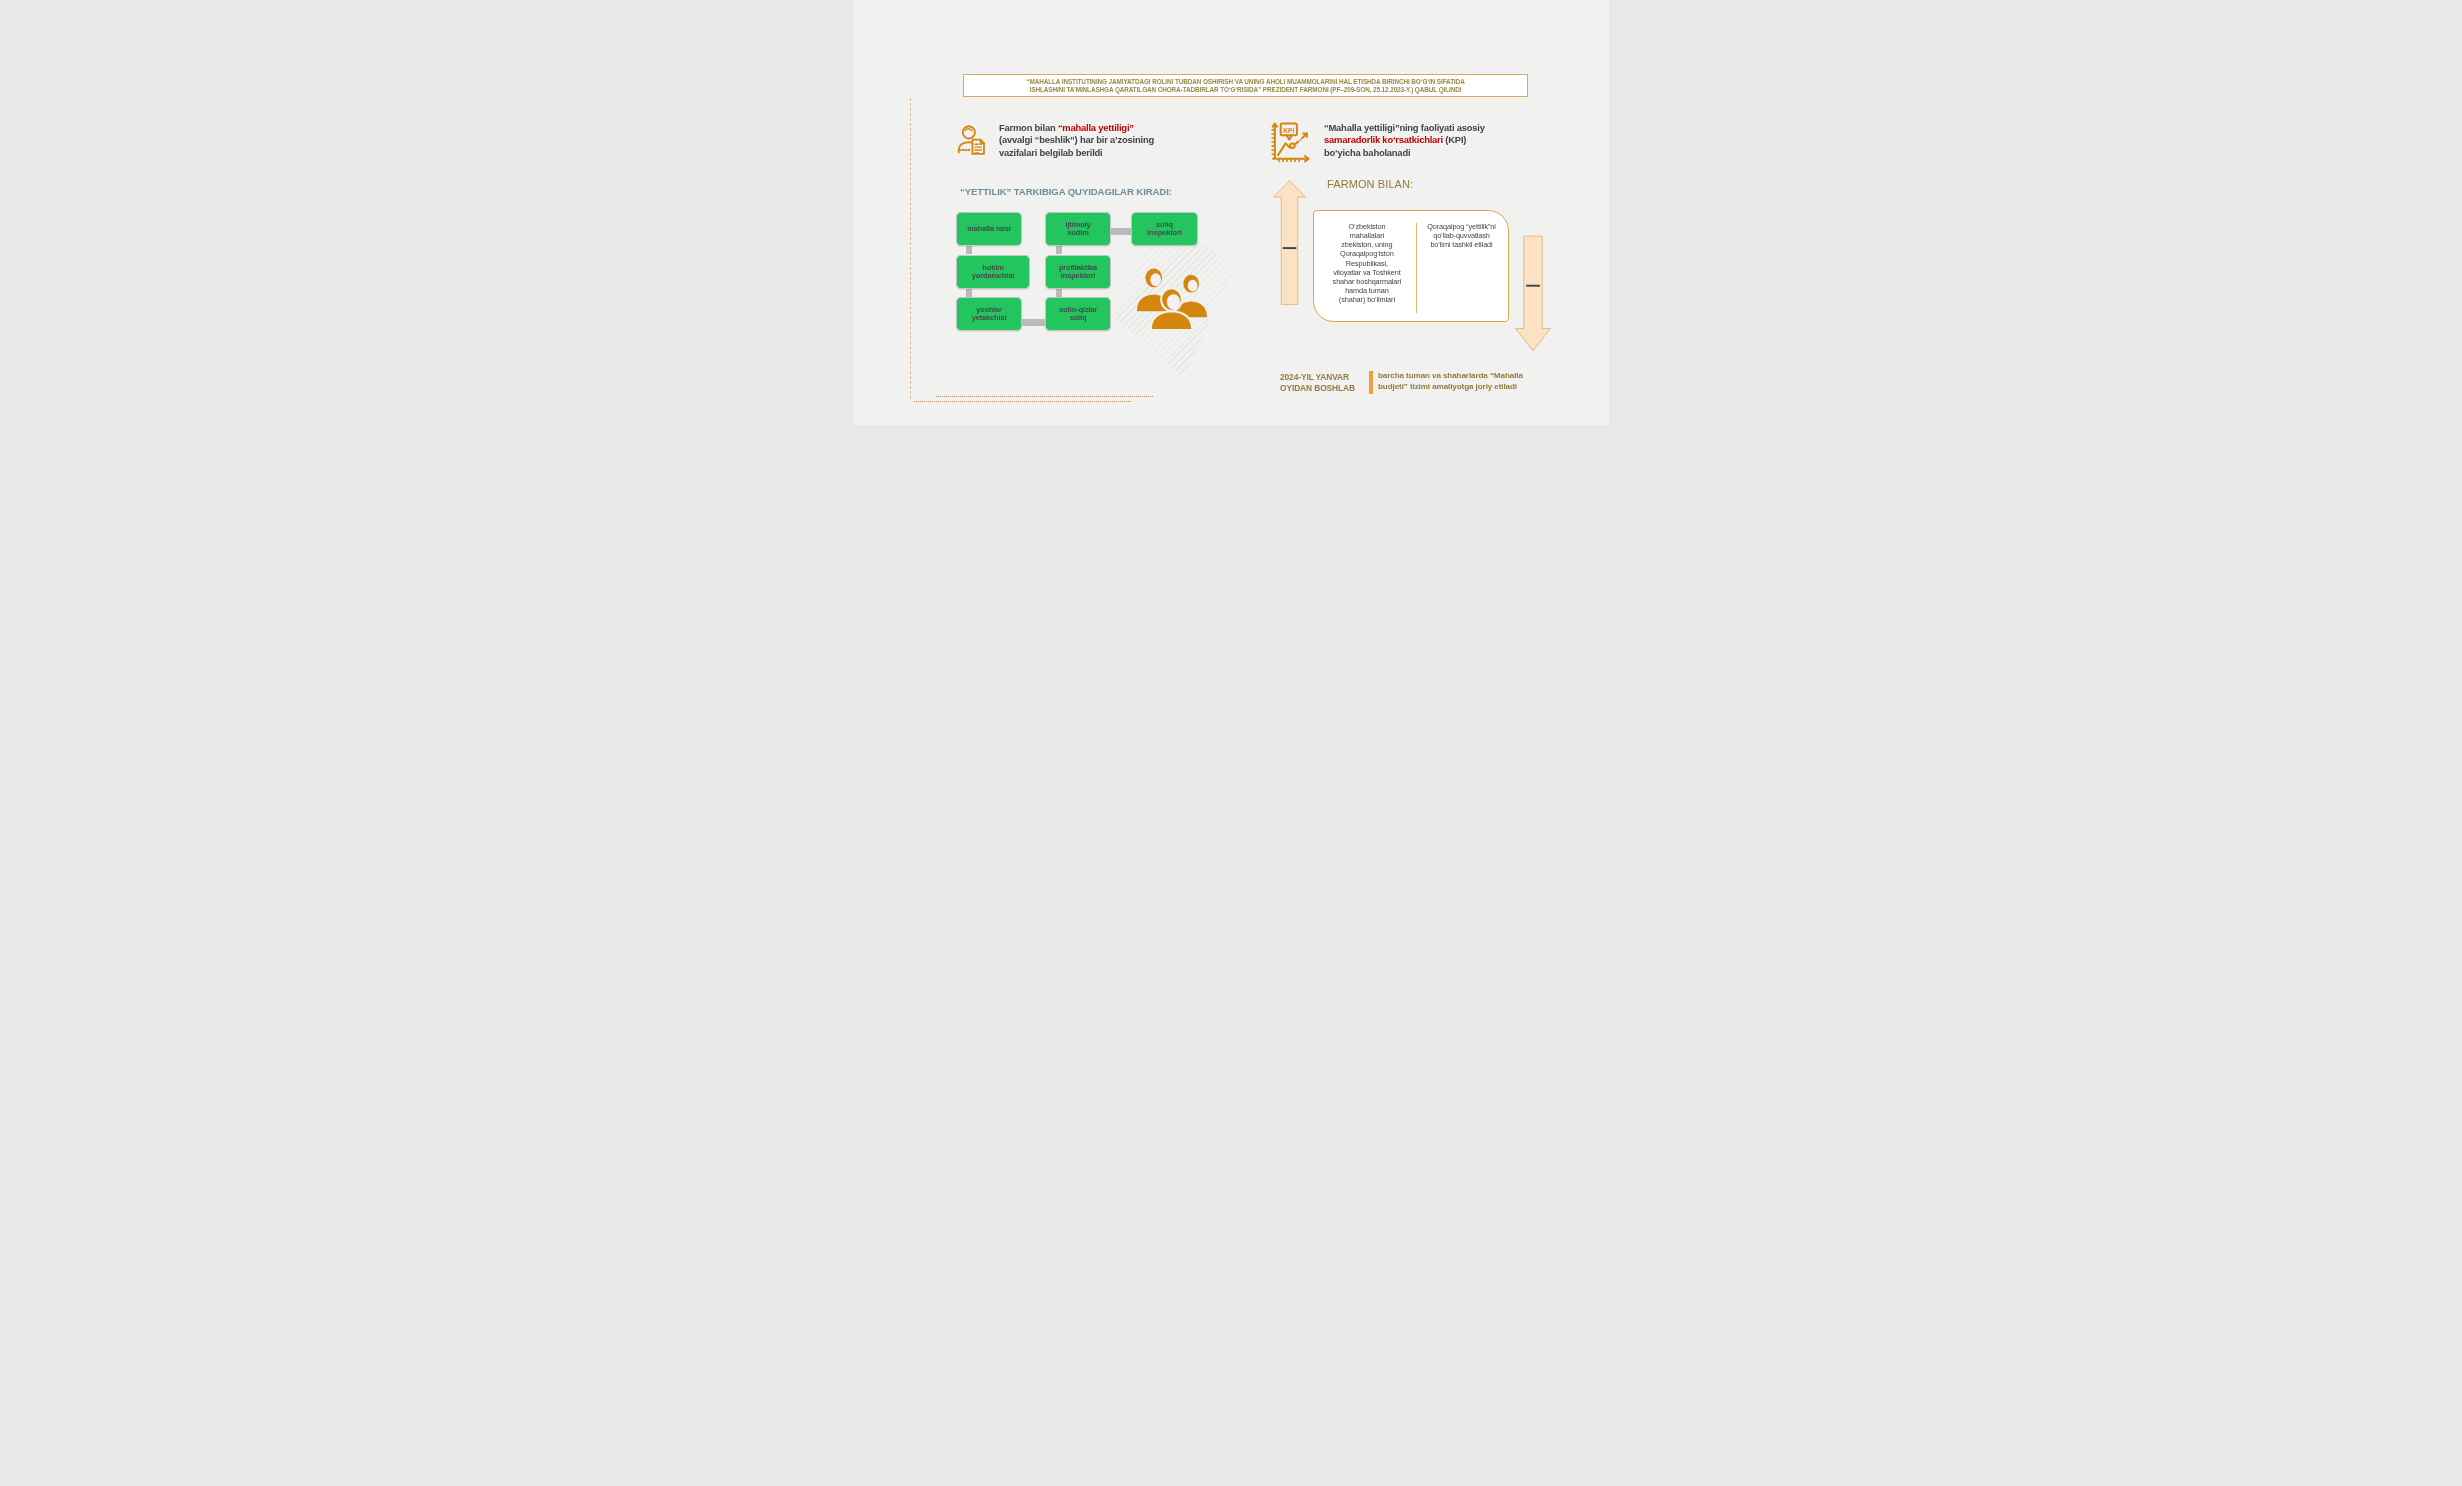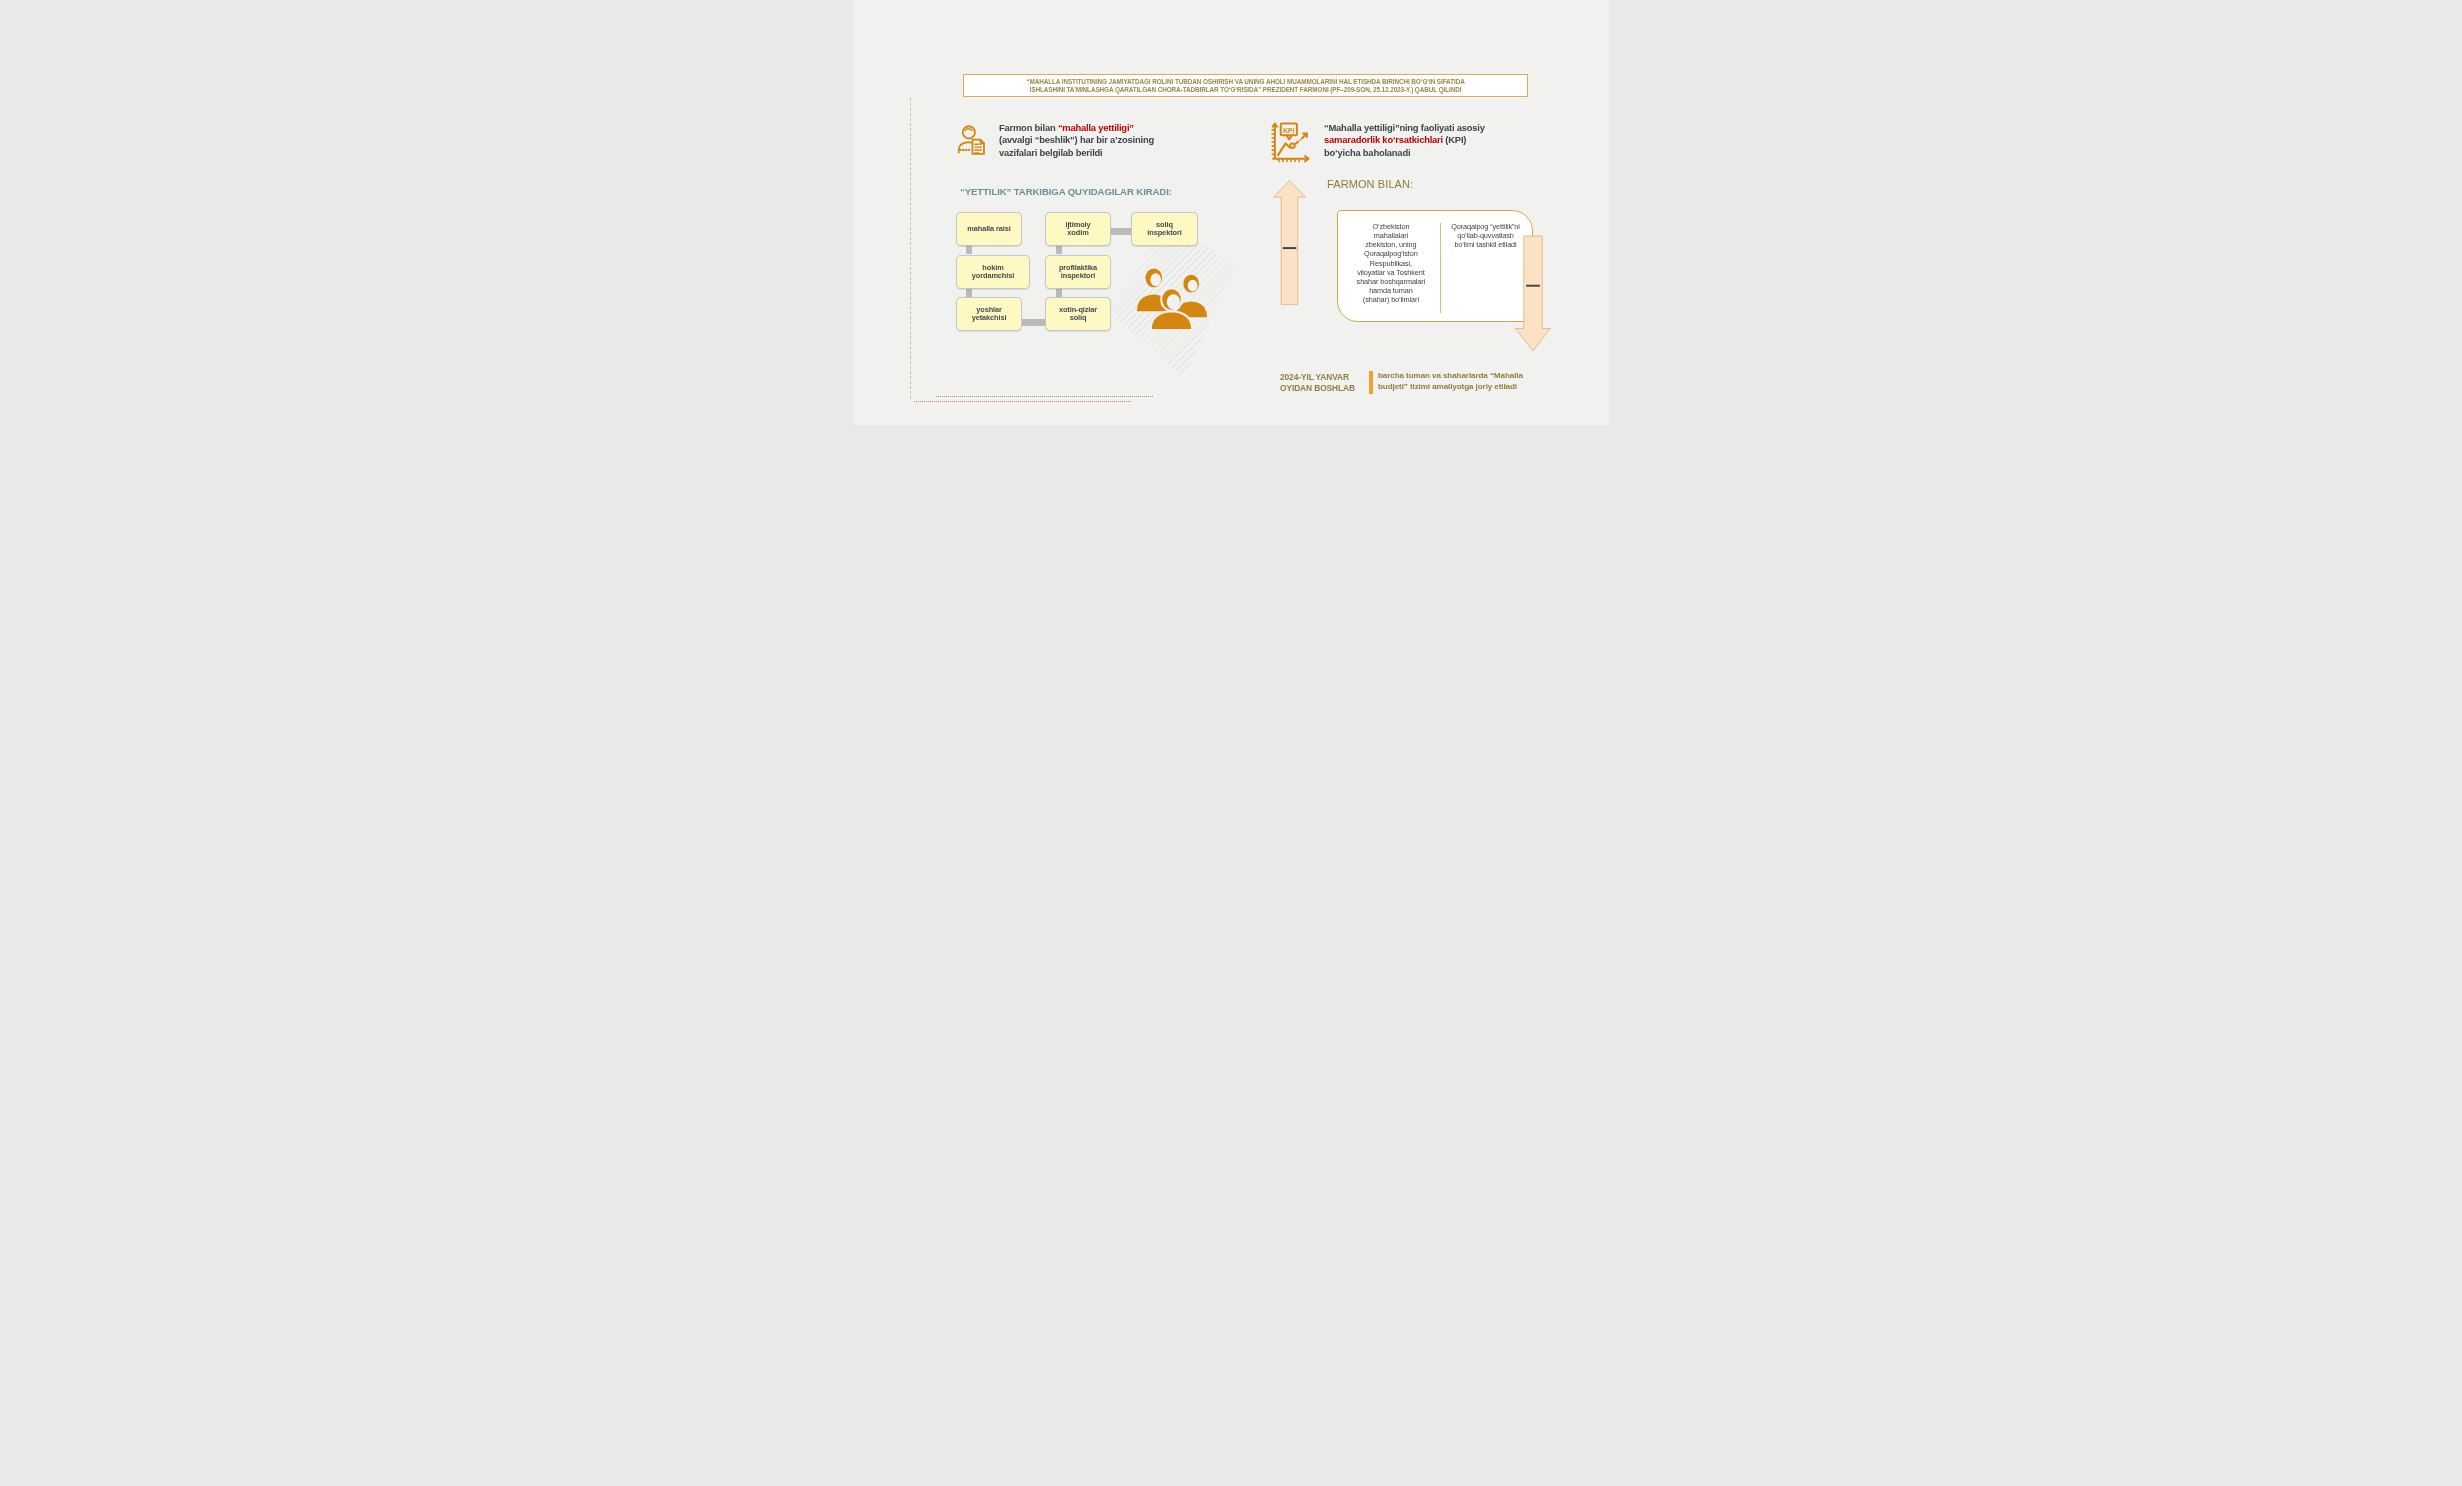--- a/index.html
+++ b/index.html
@@ -22,21 +22,21 @@
   .icon-abs { position:absolute; }
   .intro { position:absolute; font-size:9.4px; font-weight:bold; color:#3f4448; line-height:12.3px; letter-spacing:-0.2px; }
   .intro .hl { color:#c00000; }
 
   .team-heading { position:absolute; left:107px; top:186px; font-size:9.6px; font-weight:bold;
                   color:#6f8e9a; letter-spacing:-0.1px; }
   .farmon-heading { position:absolute; left:474px; top:178px; font-size:11px; font-weight:normal;
                     color:#8e7d3b; letter-spacing:0.1px; }
 
   
-  .obox { position:absolute; background:#fef9c3; border:0.7px solid #c6c6c6; border-radius:4.9px;
+  .obox { position:absolute; background:#22c55e; border:0.7px solid #c6c6c6; border-radius:4.9px;
           display:flex; align-items:center; justify-content:center; text-align:center;
           font-size:7.4px; font-weight:bold; color:#464b4e; line-height:8.4px; white-space:pre-line;
           box-shadow:0 0.5px 1px rgba(0,0,0,0.10); letter-spacing:-0.1px; }
   .b1 { left:103px; top:212px; width:66px; height:34px; }
   .b2 { left:192px; top:212px; width:66px; height:34px; }
   .b3 { left:278px; top:212px; width:67px; height:34px; }
   .b4 { left:103px; top:255px; width:74px; height:34px; }
   .b5 { left:192px; top:255px; width:66px; height:34px; }
   .b6 { left:103px; top:297px; width:66px; height:34px; }
   .b7 { left:192px; top:297px; width:66px; height:34px; }
@@ -47,21 +47,21 @@
   .cv2b { left:203px; top:289px; width:5.9px; height:8.4px; }
   .ch1  { left:258px; top:228px; width:20.7px; height:6.9px; }
   .ch2  { left:169px; top:319px; width:22.7px; height:6.9px; }
 
   
   .watermark { position:absolute; left:256px; top:222px; width:128px; height:155px;
                background:repeating-linear-gradient(135deg, rgba(150,160,168,0.14) 0 1px, transparent 1px 4.9px);
                clip-path:polygon(45% 0, 100% 28%, 58% 100%, 0 58%); }
 
   
-  .panel { position:absolute; left:484px; top:210px; width:196px; height:112px; background:#ffffff;
+  .panel { position:absolute; left:460px; top:210px; width:196px; height:112px; background:#ffffff;
            border:0.5px solid #d2a94f; border-radius:3.9px 20.7px 3.9px 20.7px; }
   .panel-divider { position:absolute; left:102px; top:11.8px; width:0.5px; height:90px; background:#dcbc74; }
   .panel-col { position:absolute; text-align:center; font-size:7.3px; color:#3f4448; line-height:9.2px; letter-spacing:-0.1px; }
   .panel-col-left  { left:5.9px;  top:10.8px; width:94px; }
   .panel-col-right { left:105px; top:10.8px; width:85px; }
 
   
   .arrow { position:absolute; }
 
   

